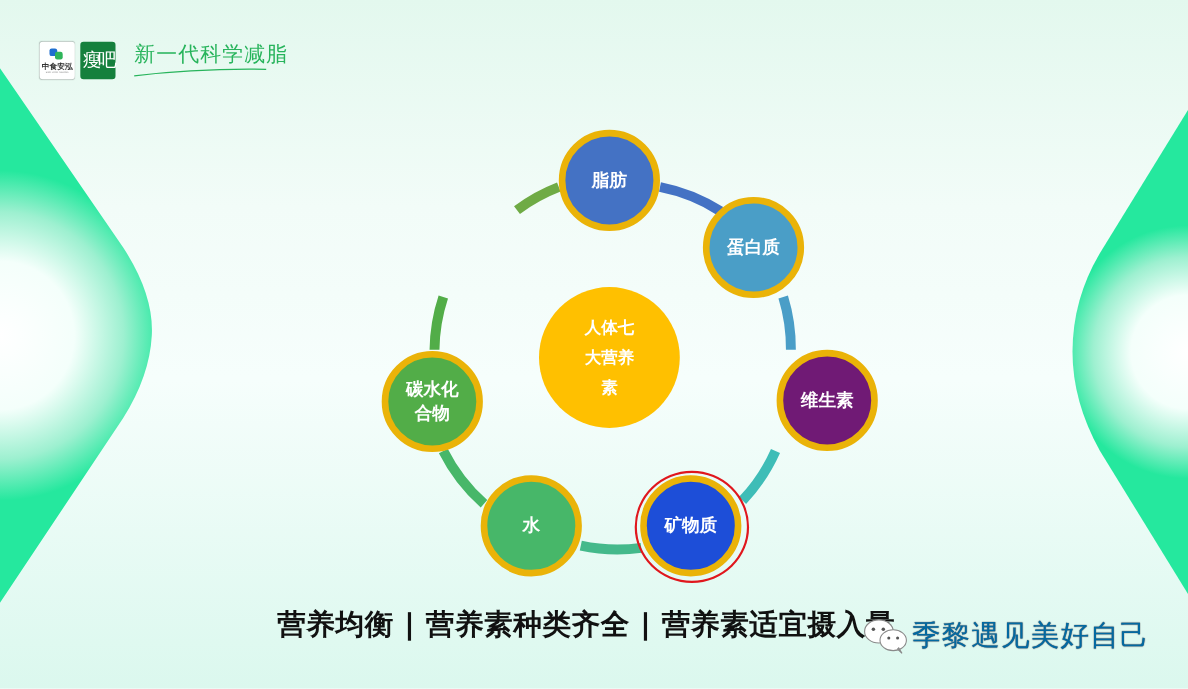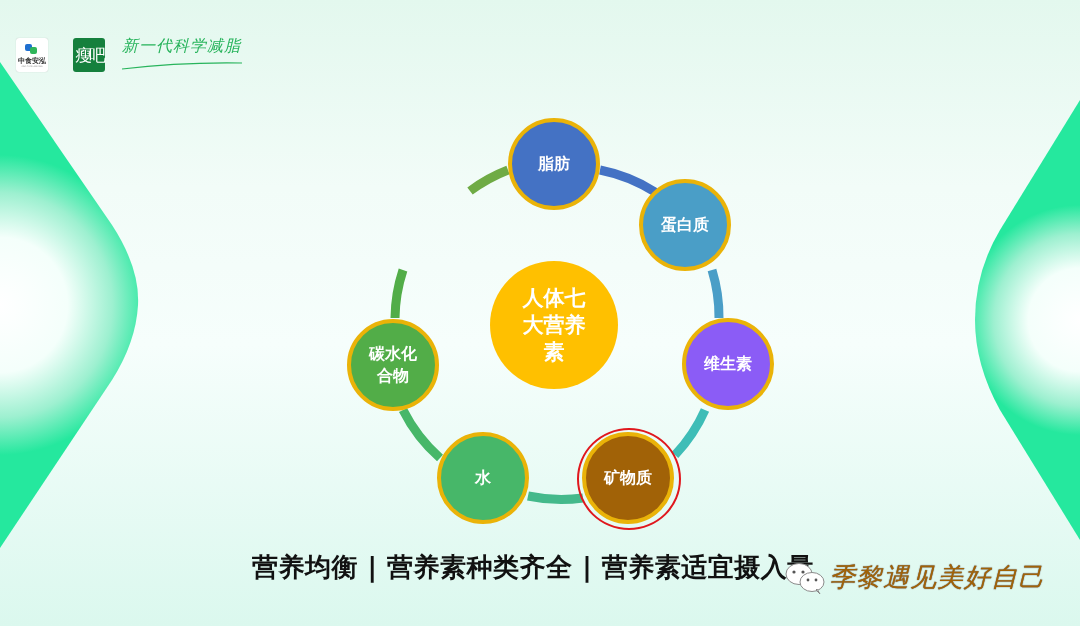--- a/index.html
+++ b/index.html
@@ -7,59 +7,58 @@
     width: 1080px; height: 626px; overflow: hidden; position: relative;
     font-family: "DejaVu Sans", "Liberation Sans", sans-serif;
     background: linear-gradient(180deg, #e3f8ee 0%, #f2fcf8 30%, #f6fefc 55%, #dbf8ee 100%);
   }
   .slide { position: absolute; inset: 0; }
   .deco { position: absolute; left: 0; top: 0; }
   .logo-box {
     position: absolute; top: 38px; width: 32px; height: 34px; border-radius: 3px;
     display: flex; flex-direction: column; align-items: center; justify-content: center;
   }
-  .logo1 { left: 16px; background: #ffffff; box-shadow: 0 0 1px rgba(0,0,0,0.25); }
+  .logo1 { left: 36px; background: #ffffff; box-shadow: 0 0 1px rgba(0,0,0,0.25); }
   .logo1 .mark { width: 14px; height: 12px; position: relative; margin-top: 2px; }
   .logo1 .mark span { position: absolute; width: 7px; height: 7px; border-radius: 2px; }
   .logo1 .name { font-size: 7px; font-weight: bold; color: #333; line-height: 8px; margin-top: 1px; white-space: nowrap; }
   .logo1 .sub { font-size: 2px; color: #888; line-height: 3px; }
   .logo2 { left: 73px; background: #15803d; color: #fff; font-size: 17px; line-height: 34px; }
   .logo2 span { display: block; letter-spacing: -3px; }
   .slogan {
-    position: absolute; left: 122px; top: 36px; font-size: 16px; color: #28b45c;
-    font-style: italic; letter-spacing: 1px; font-family: "DejaVu Serif", serif;
+    position: absolute; left: 122px; top: 36px; font-size: 19px; color: #28b45c;
+    letter-spacing: 1px; font-family: "DejaVu Serif", serif;
   }
   .slogan-line { position: absolute; left: 120px; top: 61px; }
   .node {
     position: absolute; border-radius: 50%; color: #fff; text-align: center;
     display: flex; align-items: center; justify-content: center;
-    border: 4px solid #eab308; box-sizing: border-box;
+    border: 6px solid #eab308; box-sizing: border-box;
     font-size: 16px; font-weight: bold; line-height: 22px;
   }
   .node span { white-space: pre-line; }
   .center-node {
     position: absolute; border-radius: 50%; color: #fff; text-align: center;
     display: flex; align-items: center; justify-content: center;
-    font-size: 21px; font-weight: bold; line-height: 27px;
+    font-size: 15px; font-weight: bold; line-height: 27px;
   }
   .center-node span { white-space: pre-line; }
   .highlight {
     position: absolute; border: 2px solid #e0171d; border-radius: 50%; box-sizing: border-box;
   }
   .caption {
     position: absolute; left: 252px; top: 550px; font-size: 26px; font-weight: bold;
     color: #111; white-space: nowrap; letter-spacing: 0.5px;
   }
   .watermark {
     position: absolute; left: 783px; top: 560px; display: flex; align-items: center;
   }
   .watermark .wm-text {
-    font-size: 26px; color: #a16207; letter-spacing: 1px; margin-left: 2px;
+    font-size: 26px; color: #0369a1; letter-spacing: 1px; margin-left: 2px;
     text-shadow: 0 0 1px #777, 0 0 1px #777;
-    font-style: italic;
   }
 </style>
 </head>
 <body>
 
 <div class="slide">
 
   <svg class="deco" width="1080" height="626">
     <defs>
       <radialGradient id="gl" cx="0" cy="305" r="150" gradientUnits="userSpaceOnUse">
@@ -110,24 +109,24 @@
 大营养
 素</span>
   </div>
 
   <div class="node" style="left:508px;top:118px;width:92px;height:92px;background:#4472c4;">
     <span>脂肪</span>
   </div>
   <div class="node" style="left:639px;top:179px;width:92px;height:92px;background:#4a9ec7;justify-content:center;">
     <span>蛋白质</span>
   </div>
-  <div class="node" style="left:682px;top:318px;width:92px;height:92px;background:#8b5cf6;">
+  <div class="node" style="left:706px;top:318px;width:92px;height:92px;background:#701a75;">
     <span>维生素</span>
   </div>
-  <div class="node" style="left:582px;top:432px;width:92px;height:92px;background:#a16207;">
+  <div class="node" style="left:582px;top:432px;width:92px;height:92px;background:#1d4ed8;">
     <span>矿物质</span>
   </div>
   <div class="node" style="left:437px;top:432px;width:92px;height:92px;background:#47b769;">
     <span>水</span>
   </div>
   <div class="node" style="left:347px;top:319px;width:92px;height:92px;background:#52ad48;">
     <span>碳水化
 合物</span>
   </div>
 

